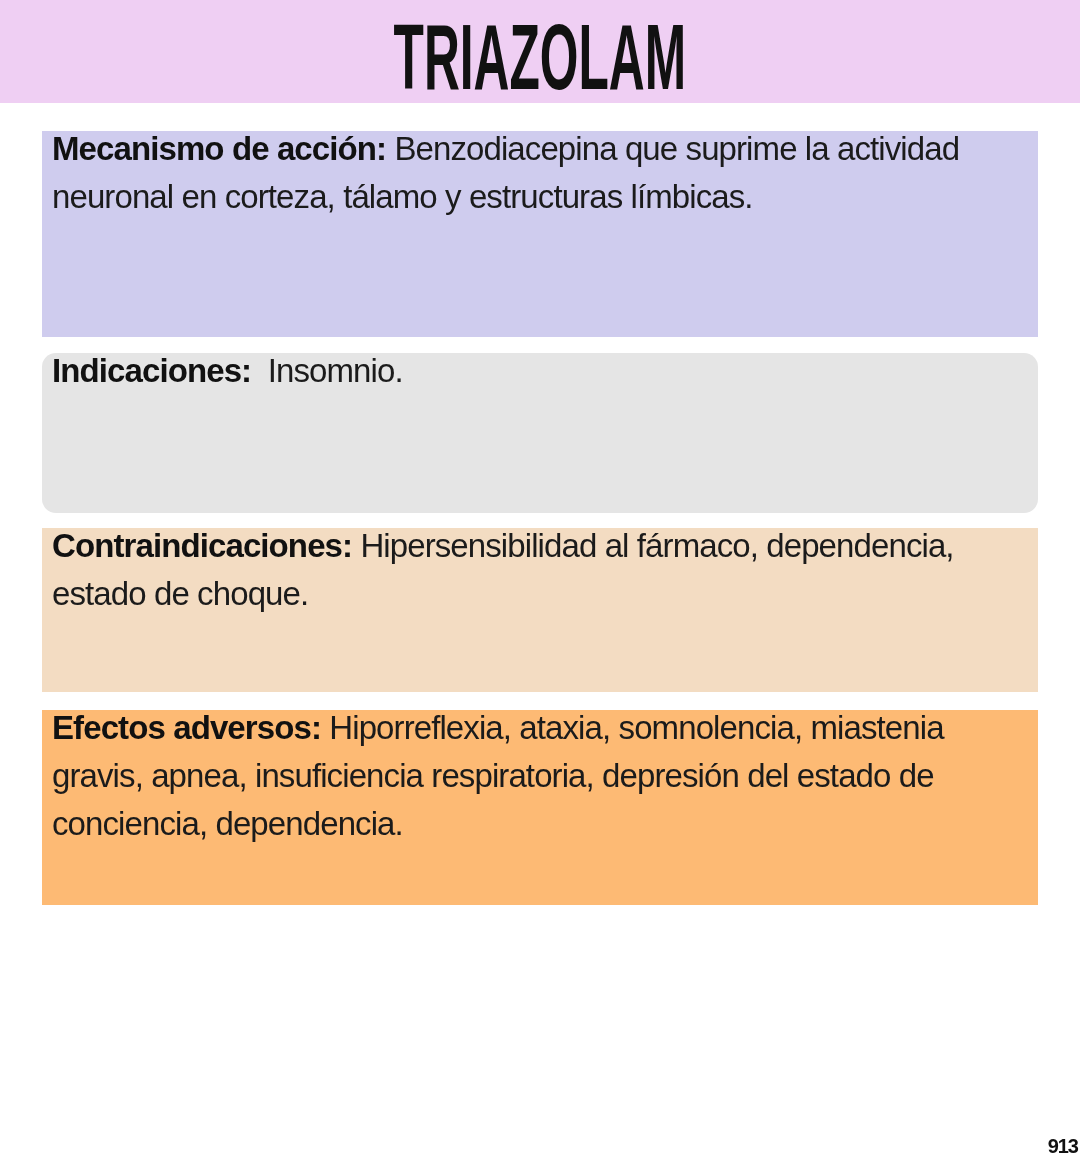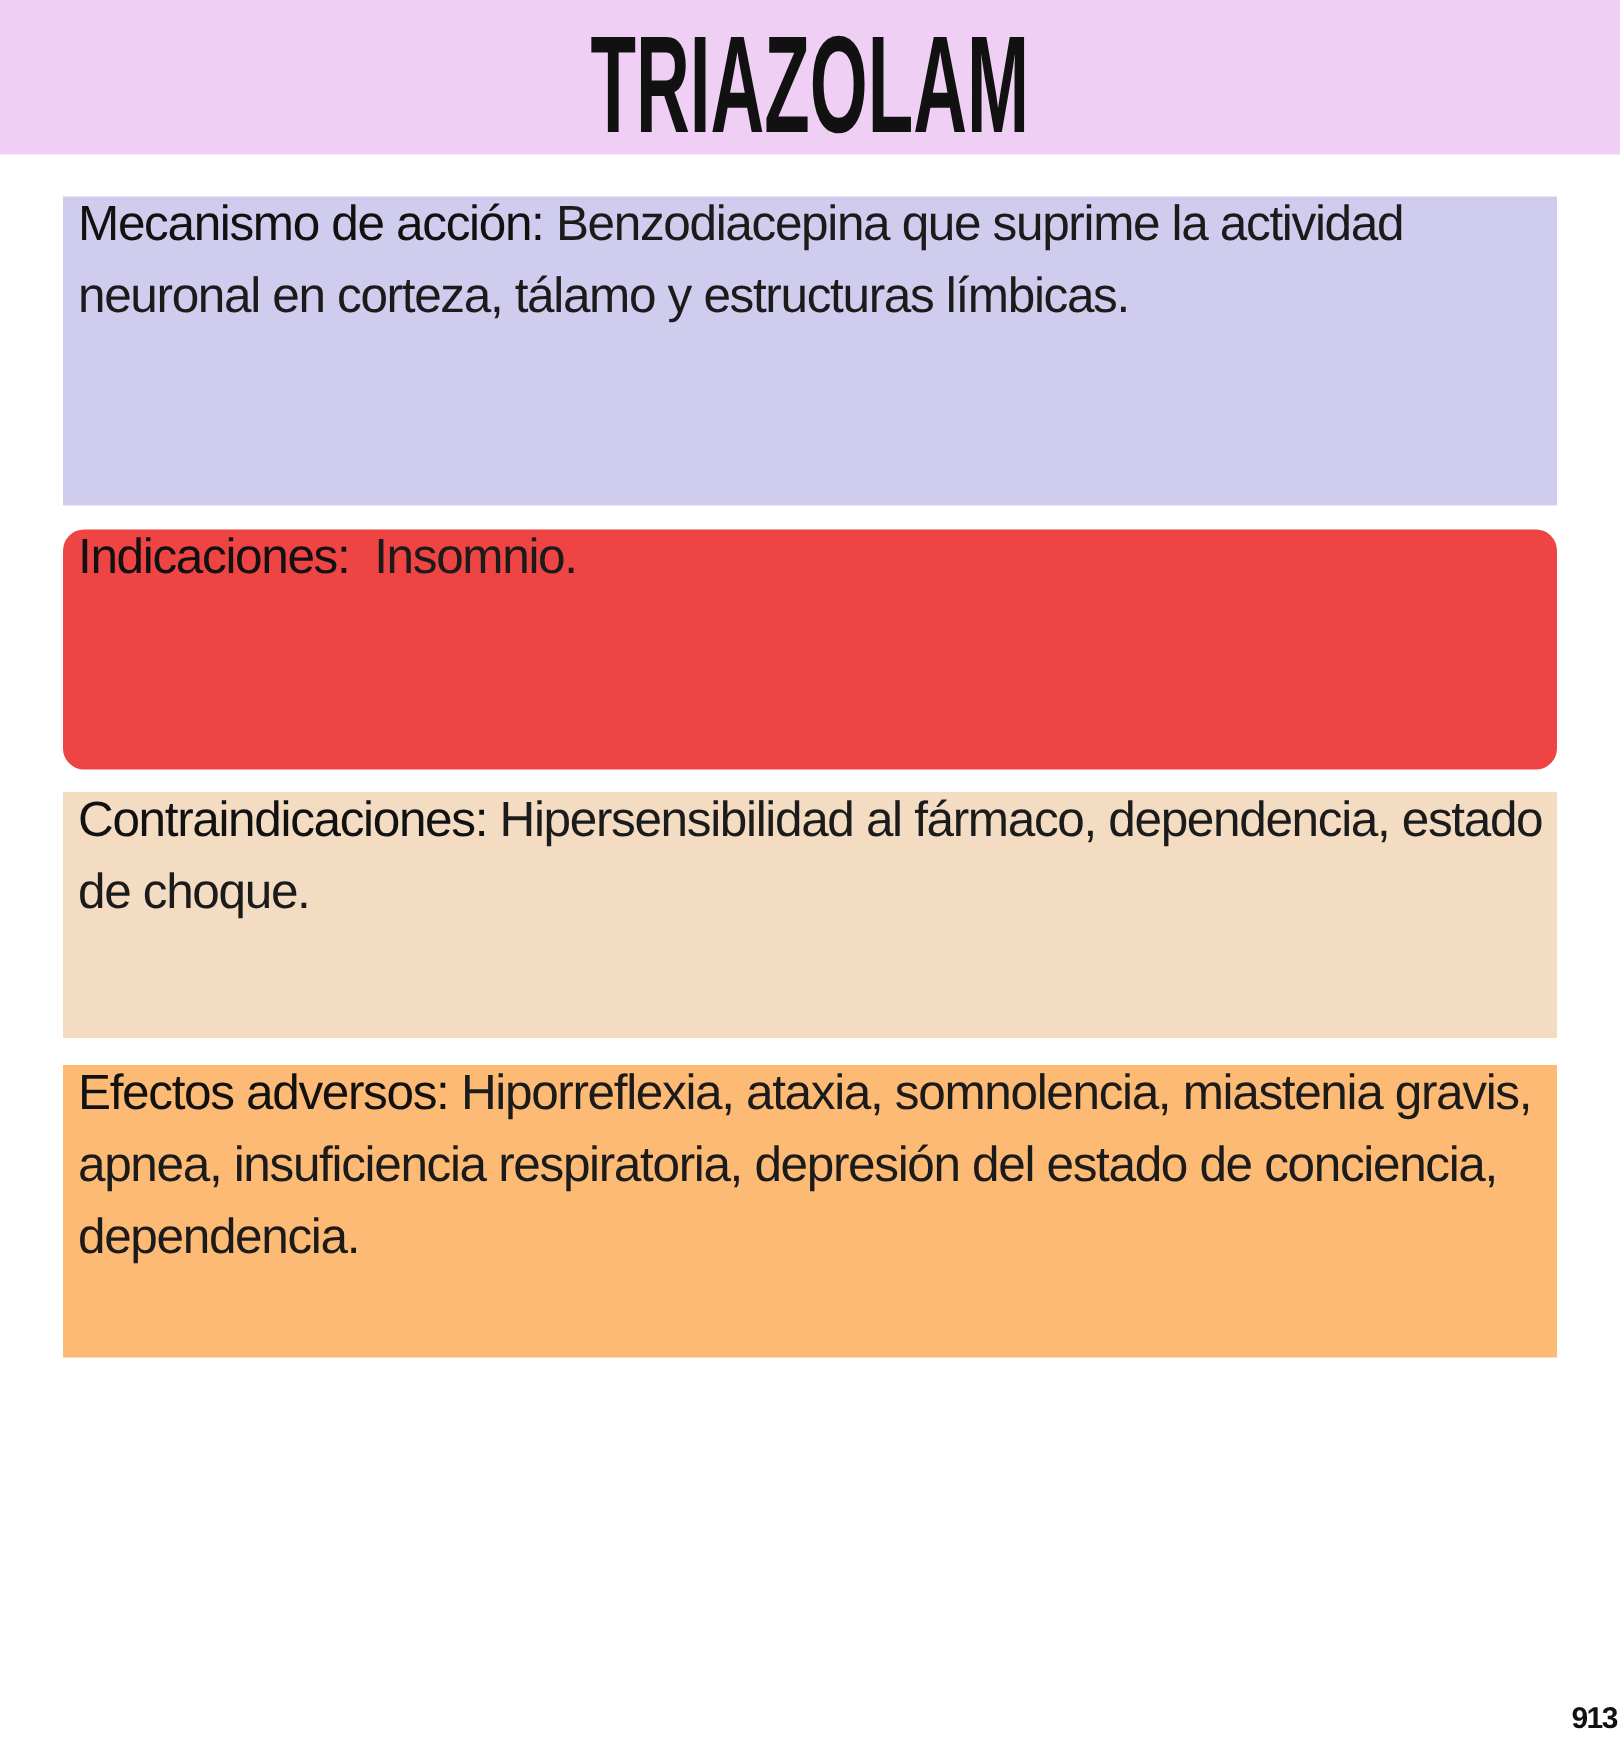--- a/index.html
+++ b/index.html
@@ -45,21 +45,21 @@
     overflow: hidden;
   }
   .card p {
     margin-top: -6px;
     font-size: 33px;
     line-height: 48px;
     letter-spacing: -0.9px;
     color: #1b1b1b;
     white-space: pre-wrap;
   }
-  .card b { font-weight: normal; color: #111111; margin-top: 16px; }
+  .card b { font-weight: bold; color: #111111; margin-top: 16px; }
 
   .card.s0 { height: 206px; margin-bottom: 16px; }
   .card.s1 { height: 160px; margin-bottom: 15px; }
   .card.s2 { height: 164px; margin-bottom: 18px; }
   .card.s3 { height: 195px; margin-bottom: 12px; }
   .card.s4 { height: 229px; margin-bottom: 0; }
 
   .page-number {
     position: absolute;
     right: 2px;
@@ -78,21 +78,21 @@
   <header class="header" style="background: rgb(239, 207, 243);">
     <h1 class="title">TRIAZOLAM</h1>
   </header>
 
   <main class="content">
 
     <section class="card s0" style="background: rgb(207, 204, 238);">
       <p><b>Mecanismo de acción:</b><span> Benzodiacepina que suprime la actividad neuronal en corteza, tálamo y estructuras límbicas.</span></p>
     </section>
 
-    <section class="card s1" style="background: #ef4444; border-radius: 14px;">
+    <section class="card s1" style="background: #e5e5e5; border-radius: 14px;">
       <p><b>Indicaciones:</b><span>  Insomnio.</span></p>
     </section>
 
     <section class="card s2" style="background: rgb(243, 220, 194);">
       <p><b>Contraindicaciones:</b><span> Hipersensibilidad al fármaco, dependencia, estado de choque.</span></p>
     </section>
 
     <section class="card s3" style="background: #fdba74;">
       <p><b>Efectos adversos:</b><span> Hiporreflexia, ataxia, somnolencia, miastenia gravis, apnea, insuficiencia respiratoria, depresión del estado de conciencia, dependencia.</span></p>
     </section>

